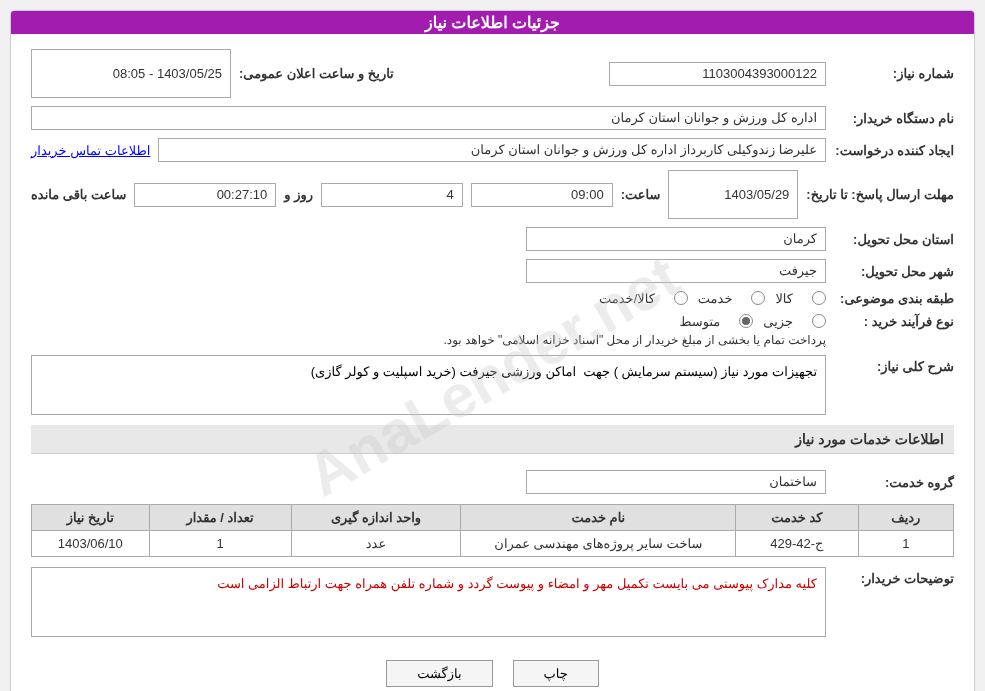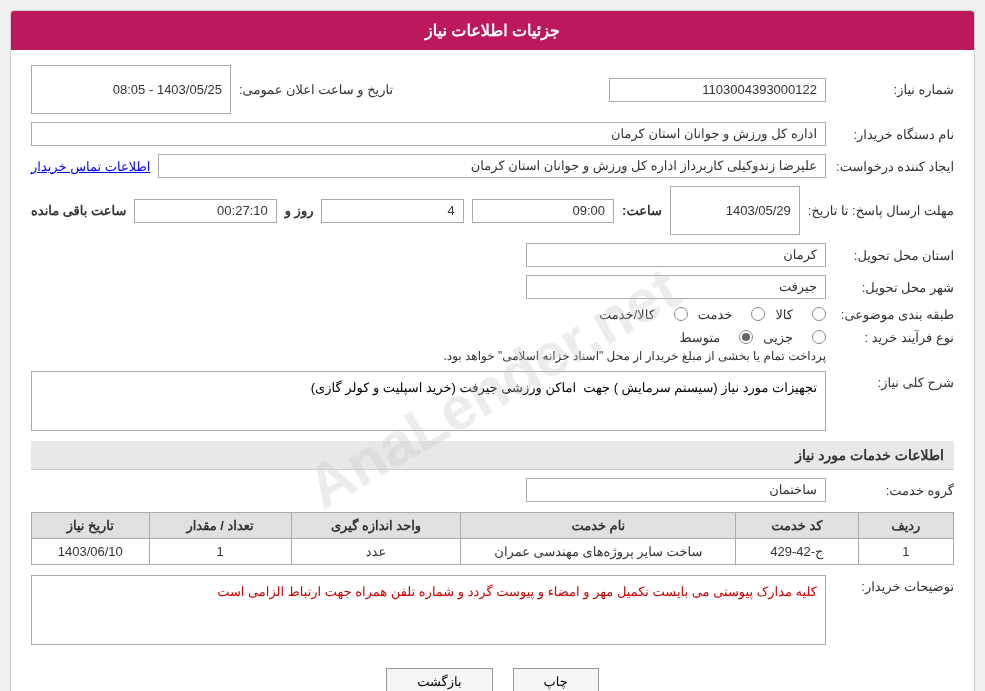--- a/index.html
+++ b/index.html
@@ -16,39 +16,39 @@
       background: #f0f0f0;
       padding: 10px;
     }
     .main-container {
       background: #fff;
       border: 1px solid #ccc;
       border-radius: 4px;
       overflow: hidden;
     }
     .header-bar {
-      background: #be185d;
+      background: #a21caf;
       color: #fff;
       text-align: center;
-      padding: 10px 0;
+      padding: 2px 0;
       font-size: 16px;
       font-weight: bold;
     }
     .content-area {
       padding: 15px 20px;
     }
     .info-row {
       display: flex;
       align-items: center;
       margin-bottom: 8px;
       gap: 8px;
     }
     .label-cell {
       color: #333;
-      font-weight: normal;
+      font-weight: bold;
       white-space: nowrap;
       min-width: 120px;
       text-align: right;
     }
     .value-box {
       border: 1px solid #aaa;
       background: #fff;
       padding: 3px 8px;
       min-height: 24px;
       flex: 1;
@@ -172,21 +172,21 @@
       background: #f5f5f5;
     }
     .watermark-area {
       position: relative;
     }
     .section-header {
       background: #e8e8e8;
       padding: 6px 10px;
       font-weight: bold;
       font-size: 14px;
-      margin-bottom: 8px;
+      margin-bottom: 16px;
       border-bottom: 1px solid #ccc;
     }
     .inline-label {
       white-space: nowrap;
       font-weight: bold;
       color: #333;
       text-align: right;
     }
     .process-type-row {
       display: flex;

